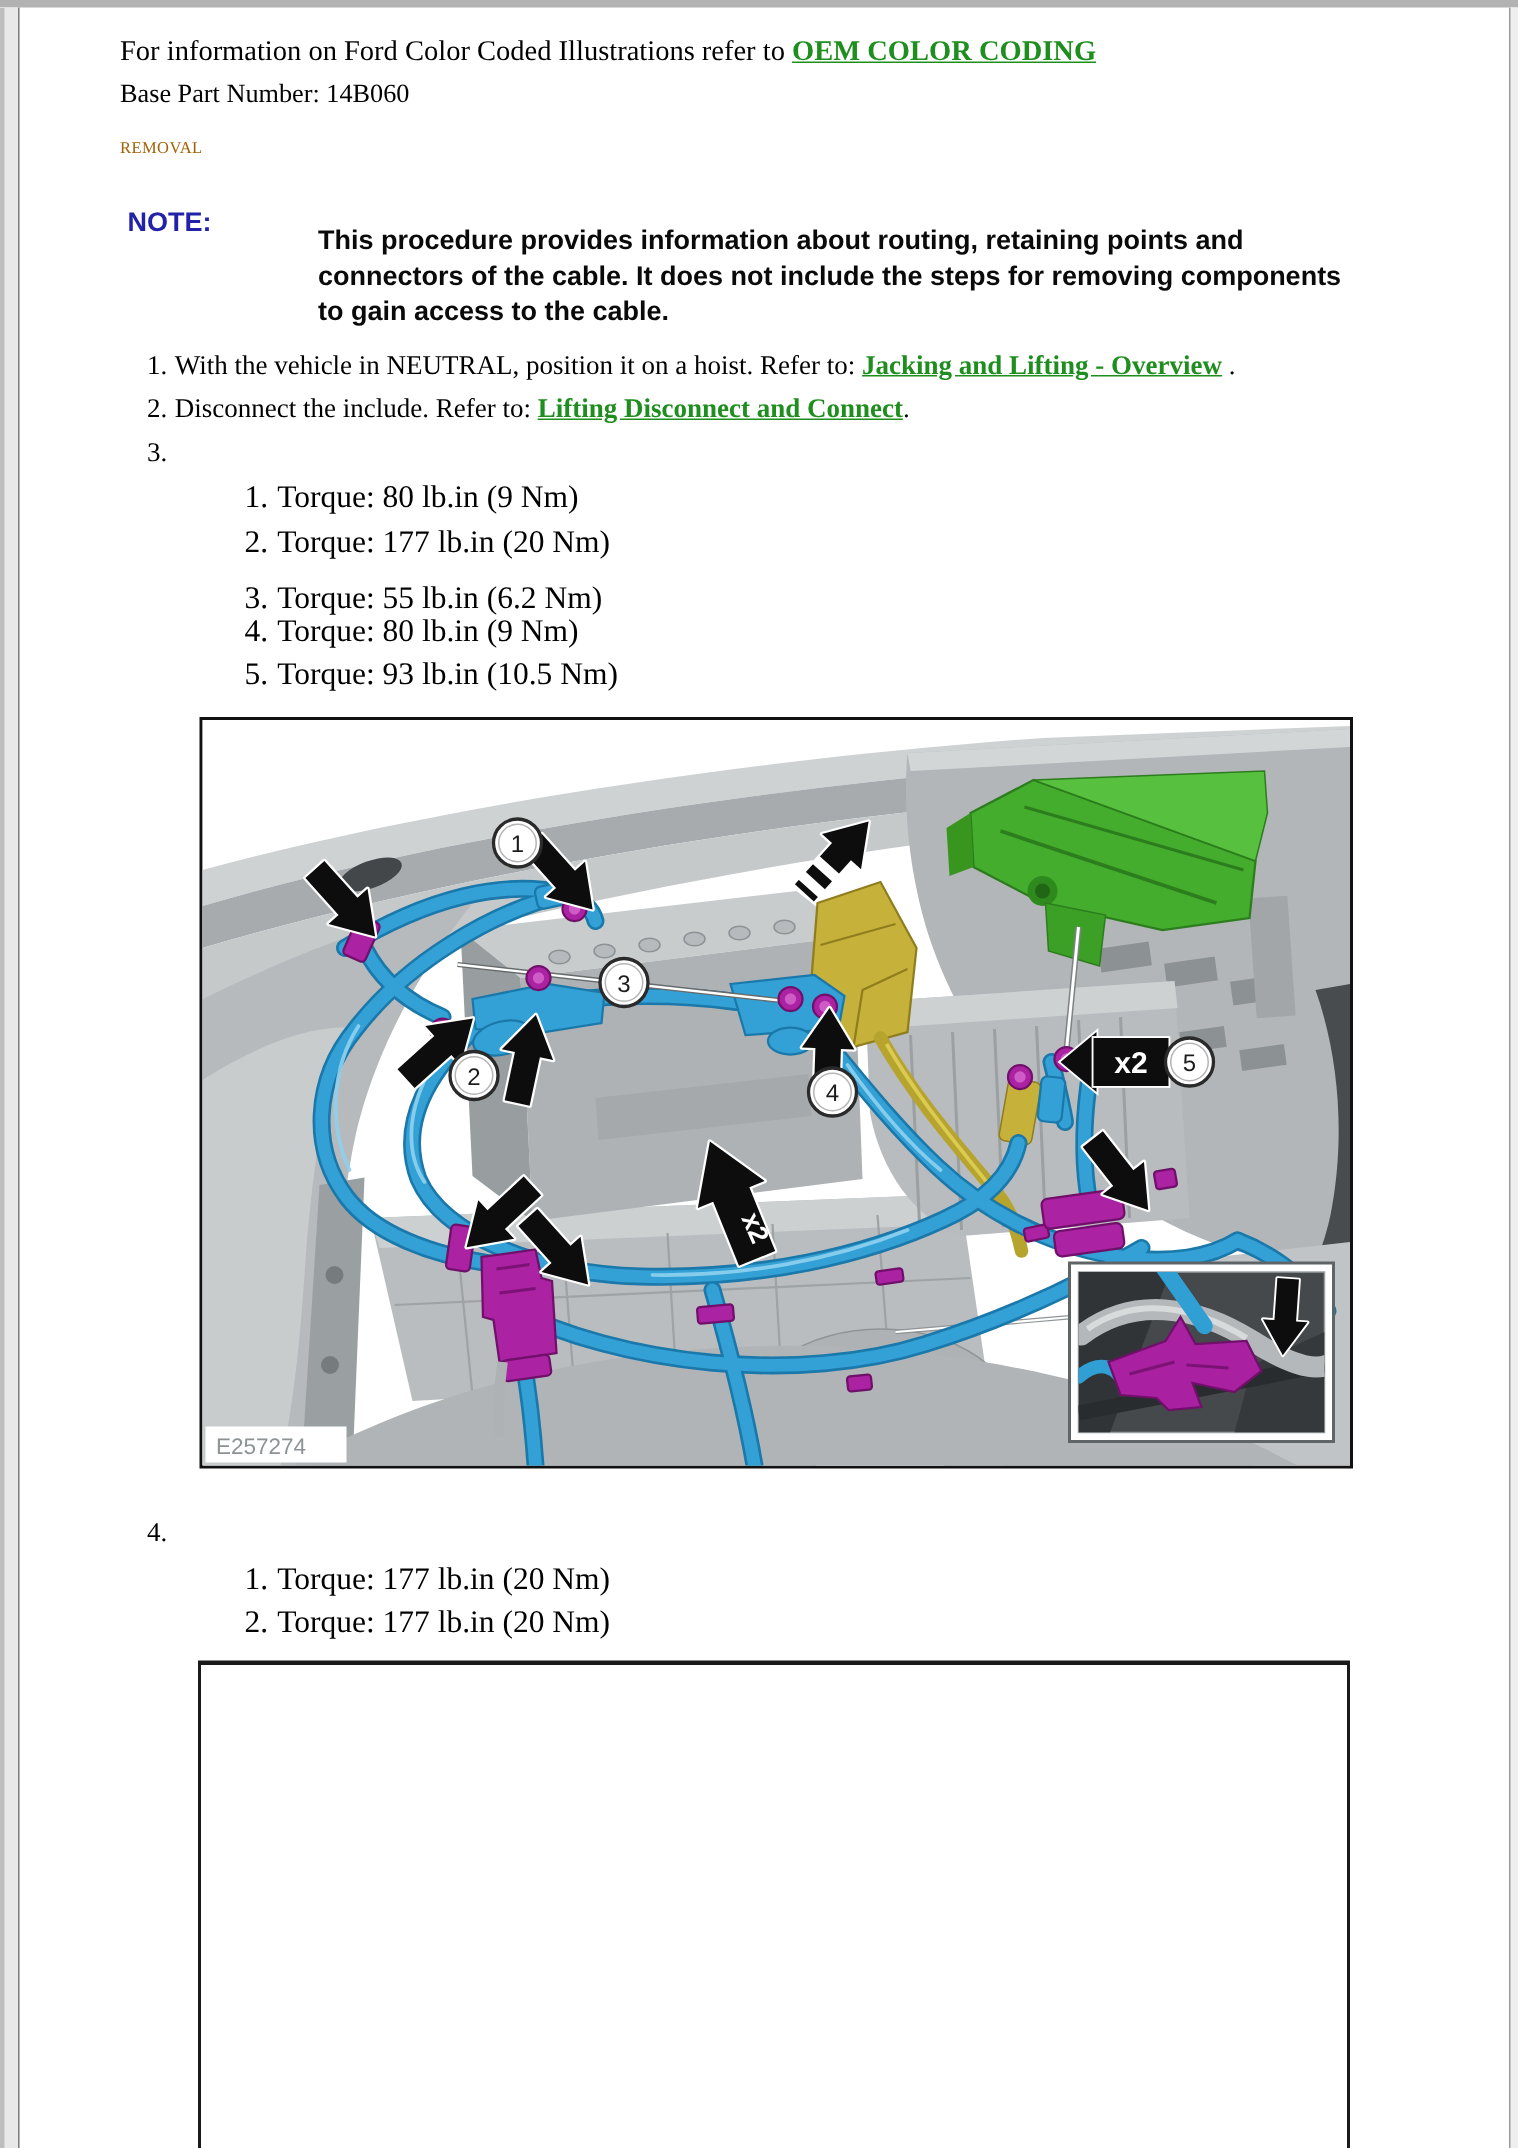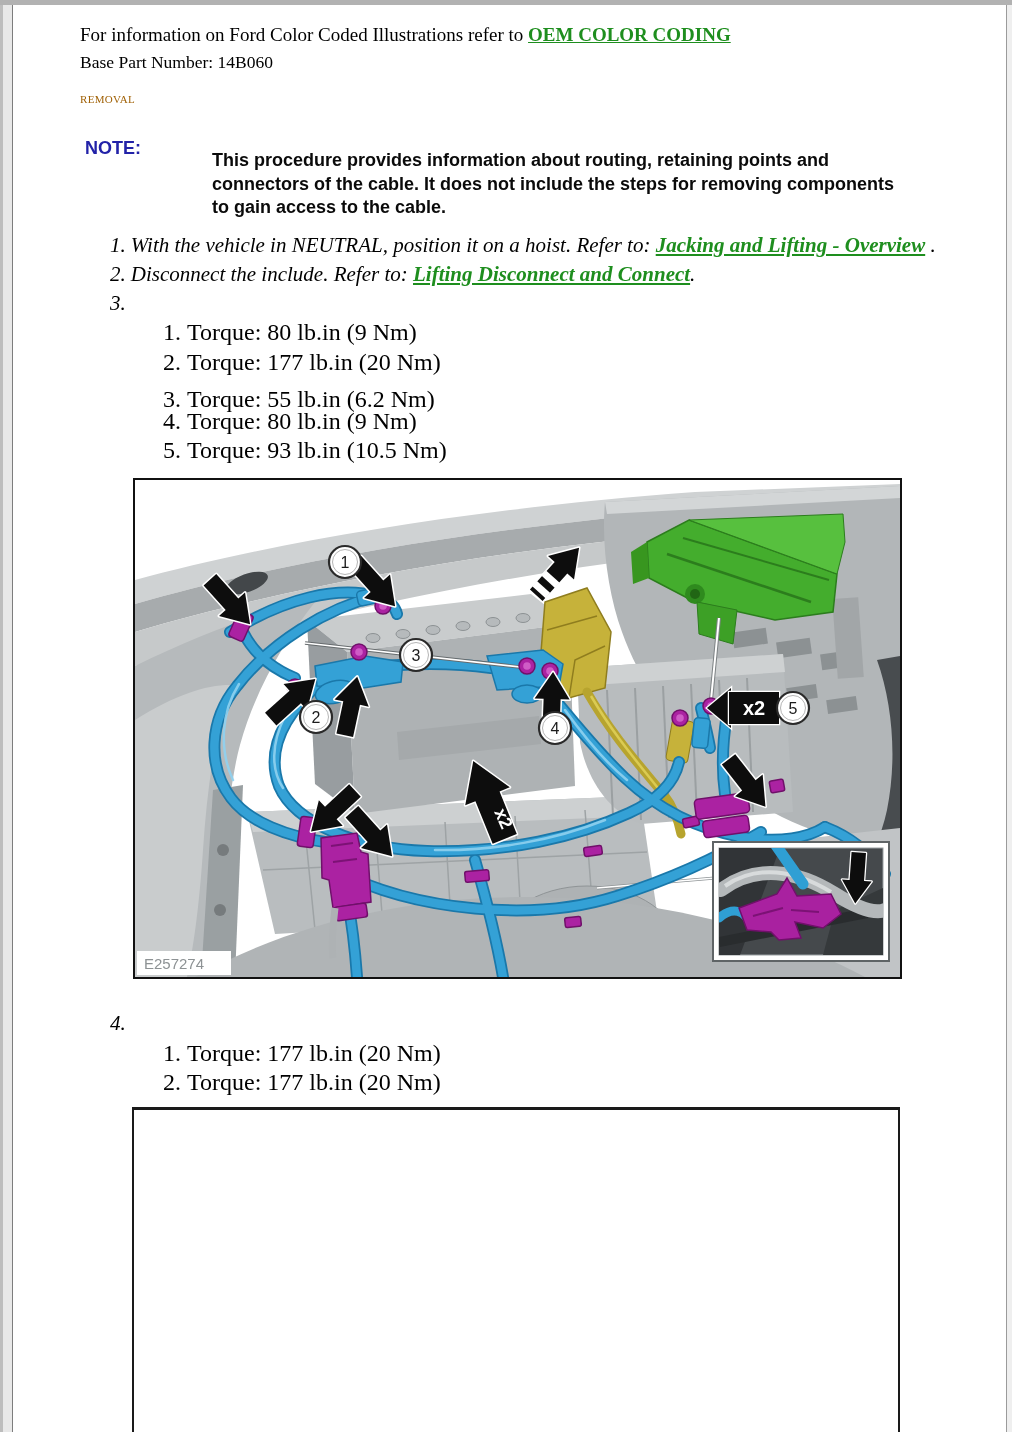--- a/index.html
+++ b/index.html
@@ -15,23 +15,23 @@
   .intro{position:absolute;left:80px;top:24px;font-size:19px;width:870px;}
   a.glink{color:#1e8e1e;font-weight:bold;text-decoration:underline;cursor:pointer;}
   .base-part{position:absolute;left:80px;top:52px;font-size:17.5px;}
   .removal{position:absolute;left:80px;top:93px;font-size:11px;font-weight:normal;color:#a16207;letter-spacing:.3px;}
 
   .note-label{position:absolute;left:85px;top:138px;font-family:"Liberation Sans",sans-serif;
     font-weight:bold;font-size:18px;color:#2222a8;text-align:center;}
   .note-body{position:absolute;left:212px;top:137px;width:698px;font-family:"Liberation Sans",sans-serif;
     font-weight:bold;font-size:18px;line-height:23.5px;color:#0a0a0a;margin-top:12px;}
 
-  .step{position:absolute;left:110px;font-size:21px;width:840px;font-style:italic;}
+  .step{position:absolute;left:98px;font-size:18px;width:840px;}
   .step .marker{margin-right:5px;}
-  .substep{position:absolute;left:163px;font-size:24px;}
+  .substep{position:absolute;left:163px;font-size:21px;}
   .substep .sub-marker{margin-right:6px;}
 
   .figure-frame{position:absolute;left:133px;top:478px;width:765px;height:497px;
     border:2.5px solid #111;background:#fff;}
   .figure-frame svg{display:block;width:100%;height:100%;}
   .figure-frame-empty{position:absolute;left:132px;top:1107px;width:764px;height:330px;
     border:2px solid #1a1a1a;border-top-width:3px;background:#fff;}
 </style>
 </head>
 <body>

